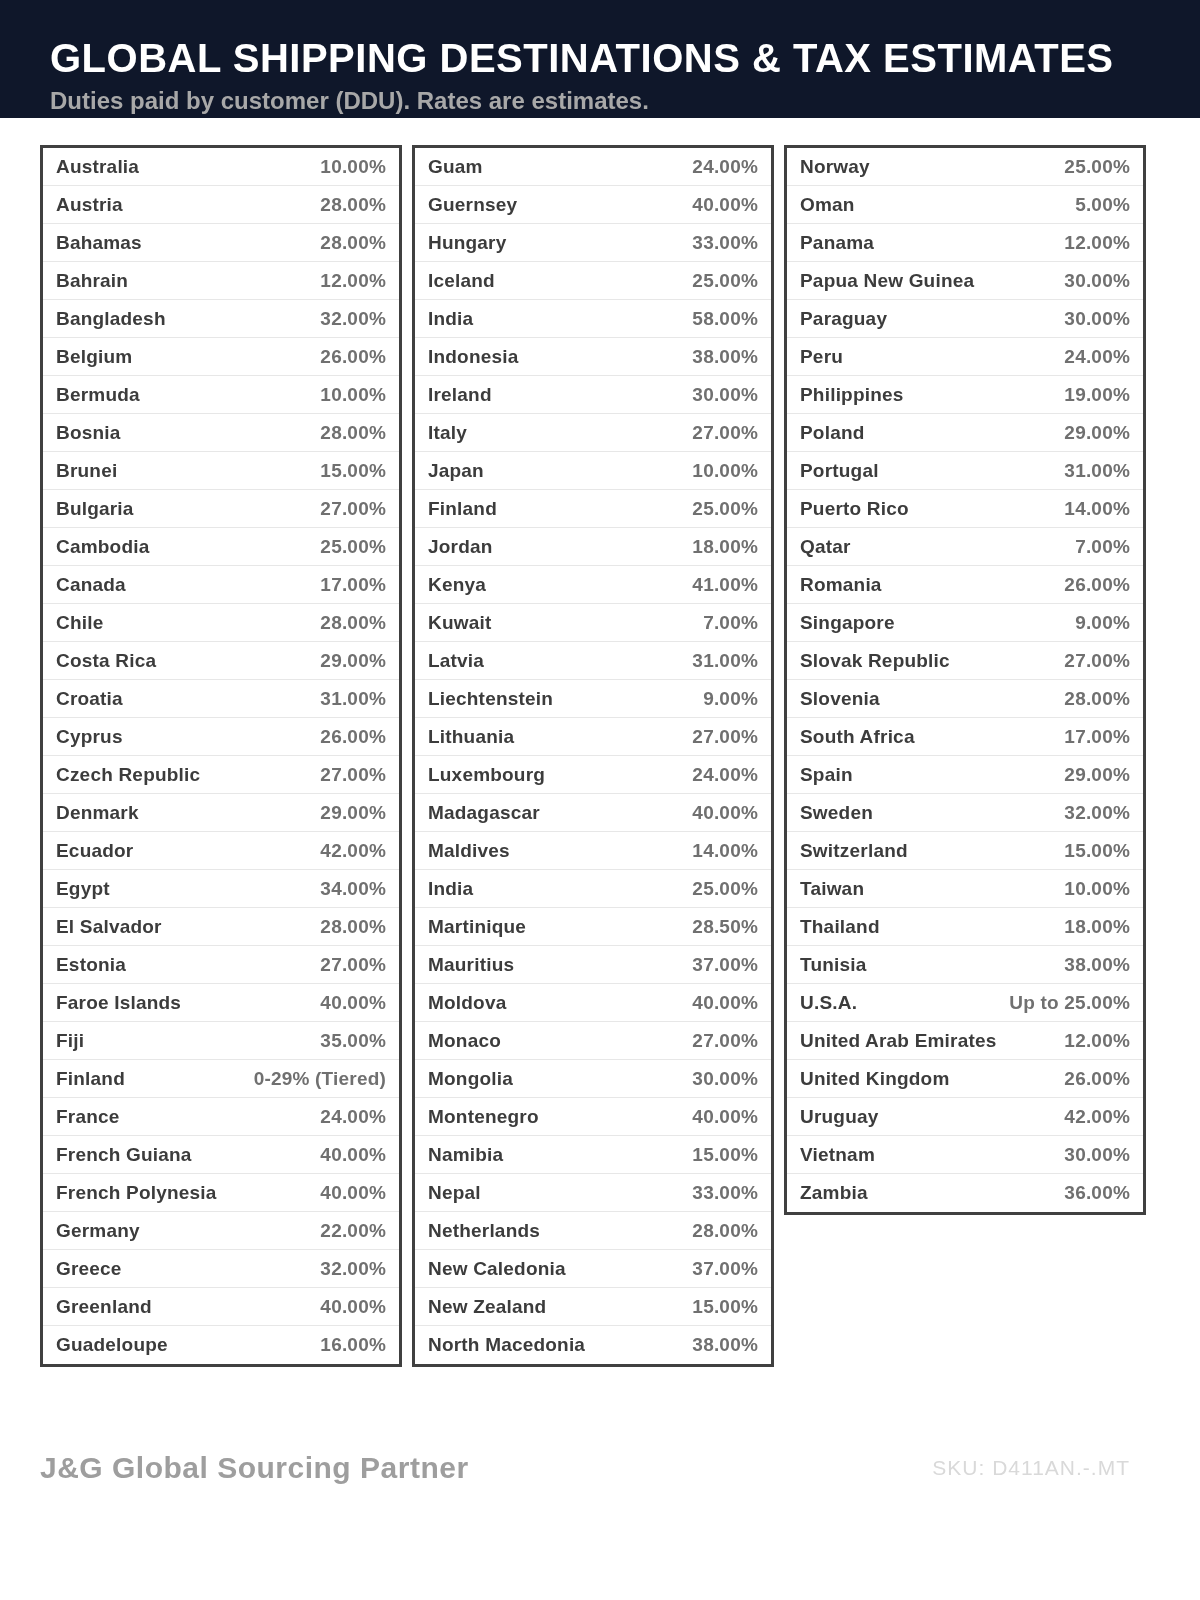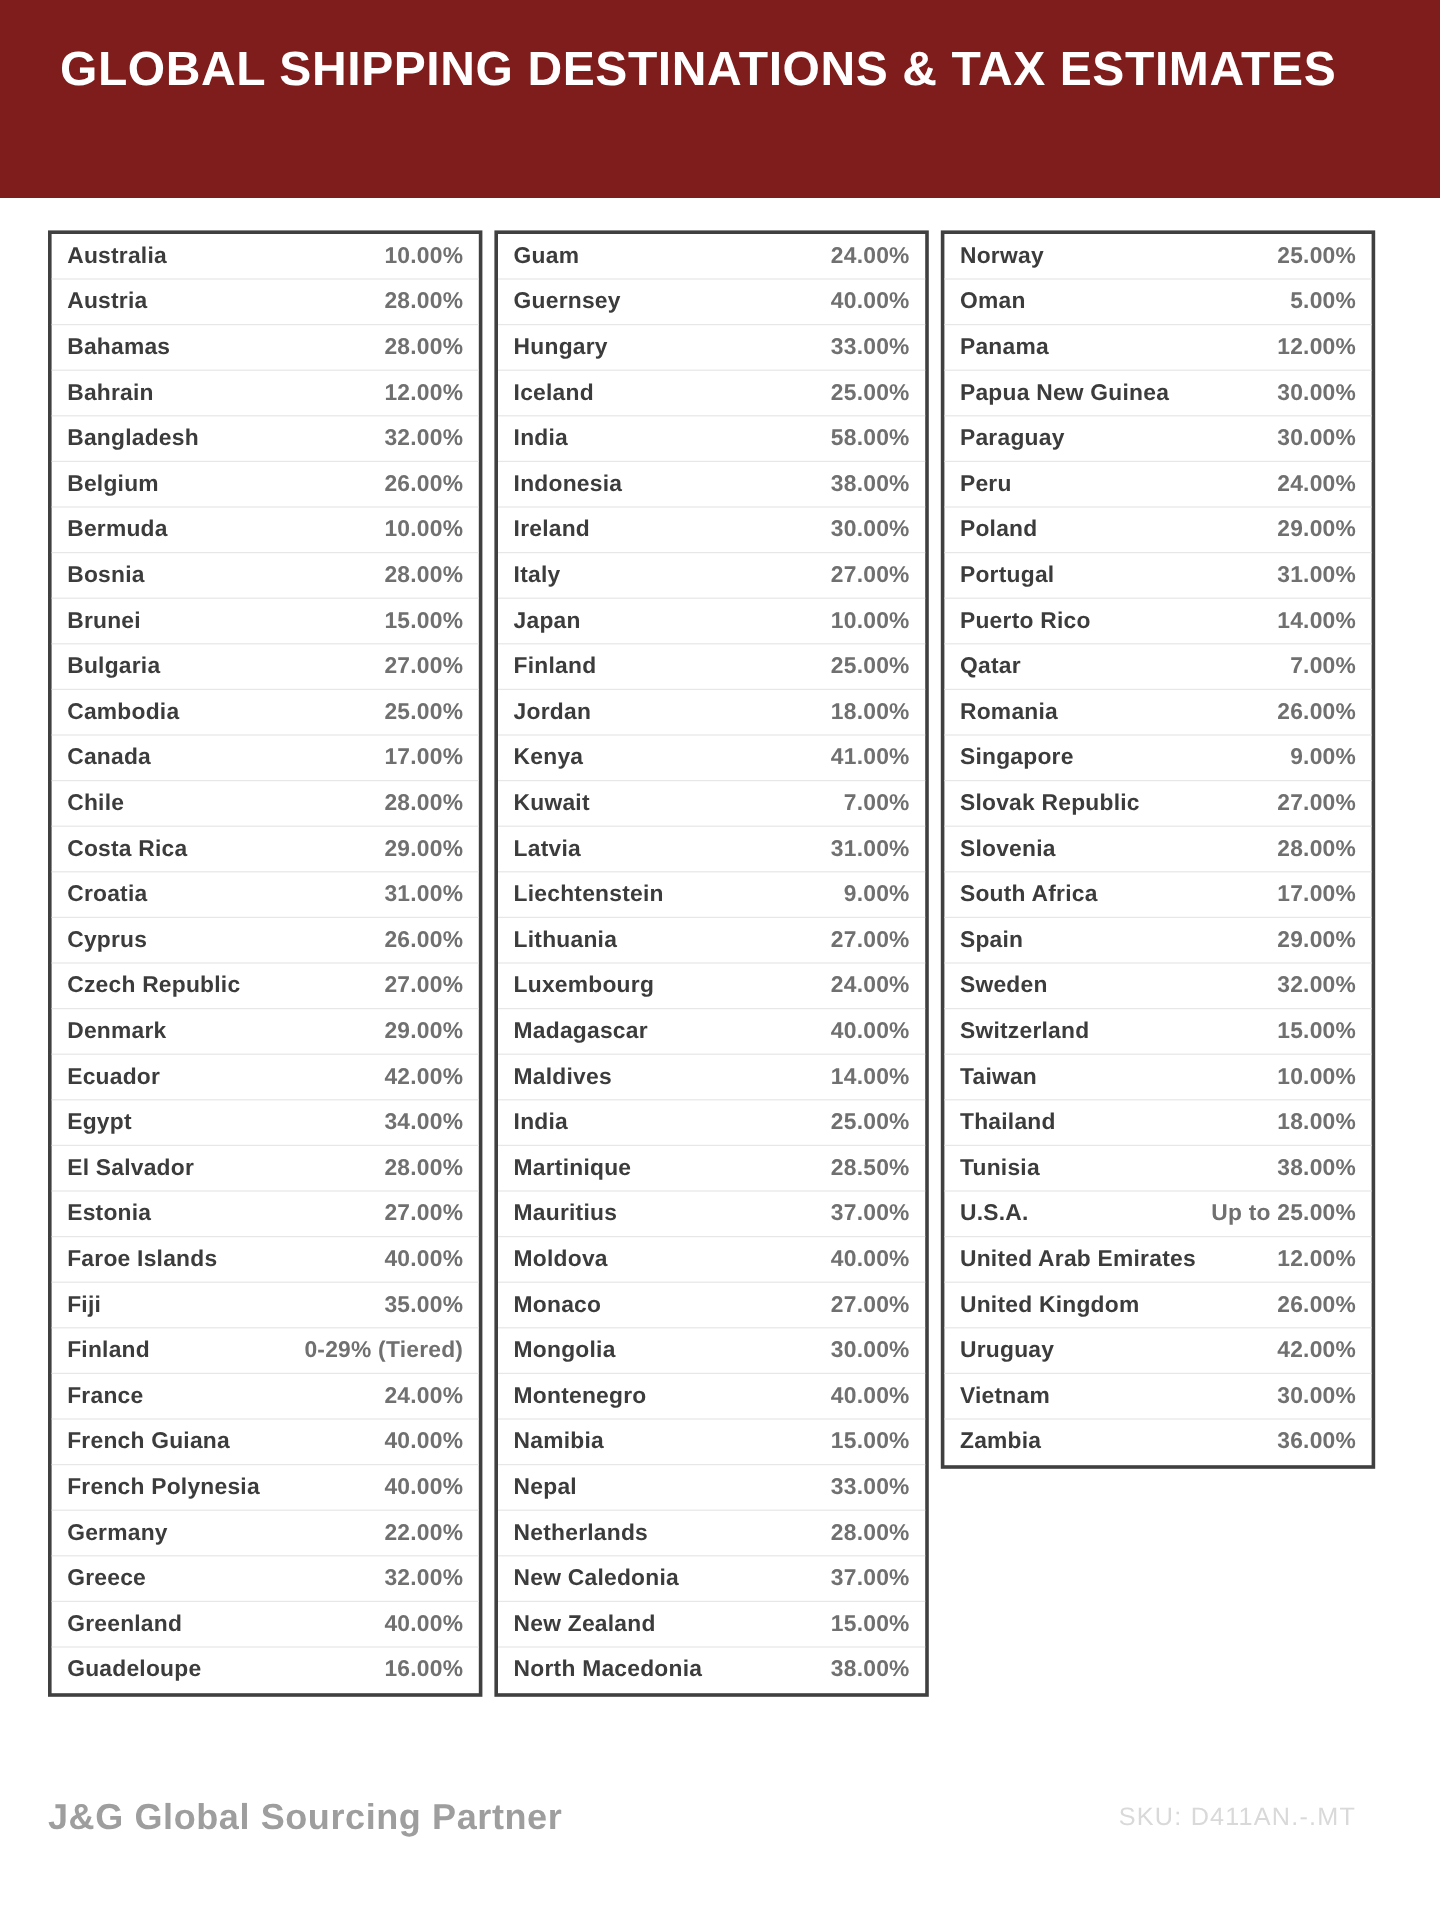--- a/index.html
+++ b/index.html
@@ -5,22 +5,22 @@
   * { box-sizing: border-box; }
   html, body { margin: 0; padding: 0; }
   body {
     width: 1200px;
     height: 1600px;
     background: #ffffff;
     font-family: "Liberation Sans", sans-serif;
     position: relative;
   }
   .header {
-    background: #7f1d1d;
-    height: 165px;
+    background: #0f172a;
+    height: 118px;
     padding: 38px 50px 0 50px;
   }
   .title {
     color: #ffffff;
     font-size: 40px;
     font-weight: 800;
     letter-spacing: 0.5px;
     line-height: 1.0;
     margin: 0;
     white-space: nowrap;
@@ -83,20 +83,21 @@
     font-weight: 400;
     color: #d9d9d9;
     letter-spacing: 1px;
   }
 </style>
 </head>
 <body>
 
 <header class="header">
   <h1 class="title">GLOBAL SHIPPING DESTINATIONS &amp; TAX ESTIMATES</h1>
+  <div class="subtitle">Duties paid by customer (DDU). Rates are estimates.</div>
 </header>
 
 <main class="grid">
     <div class="col">
       <div class="row">
         <span class="country">Australia</span>
         <span class="rate">10.00%</span>
       </div>
       <div class="row">
         <span class="country">Austria</span>
@@ -370,20 +371,24 @@
         <span class="country">Papua New Guinea</span>
         <span class="rate">30.00%</span>
       </div>
       <div class="row">
         <span class="country">Paraguay</span>
         <span class="rate">30.00%</span>
       </div>
       <div class="row">
         <span class="country">Peru</span>
         <span class="rate">24.00%</span>
+      </div>
+      <div class="row">
+        <span class="country">Philippines</span>
+        <span class="rate">19.00%</span>
       </div>
       <div class="row">
         <span class="country">Poland</span>
         <span class="rate">29.00%</span>
       </div>
       <div class="row">
         <span class="country">Portugal</span>
         <span class="rate">31.00%</span>
       </div>
       <div class="row">

